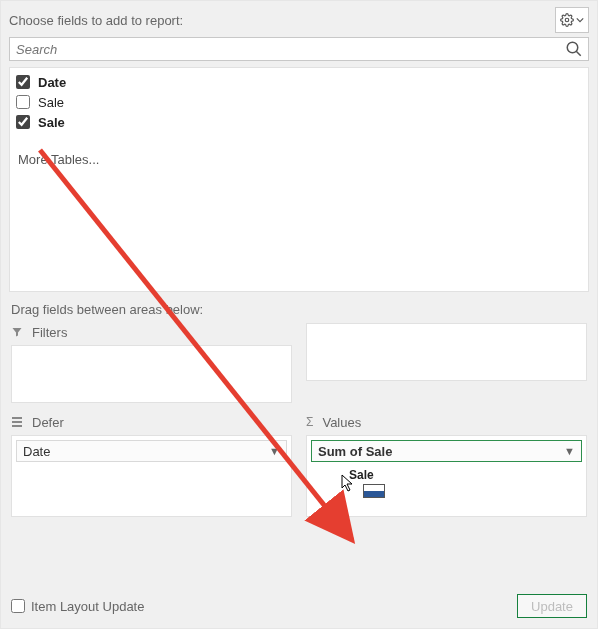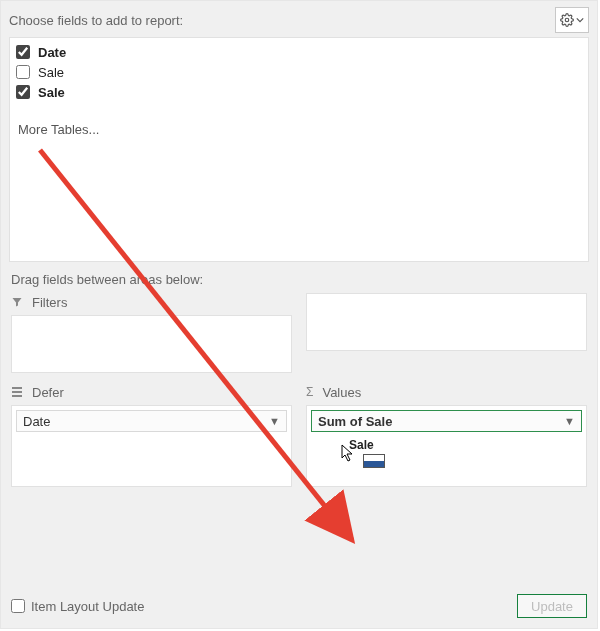--- a/index.html
+++ b/index.html
@@ -141,20 +141,27 @@
       <svg width="14" height="14" viewBox="0 0 24 24" fill="none" stroke="#555" stroke-width="2">
         <circle cx="12" cy="12" r="3"></circle>
         <path d="M19.4 15a1.7 1.7 0 0 0 .34 1.87l.06.06a2 2 0 1 1-2.83 2.83l-.06-.06a1.7 1.7 0 0 0-1.87-.34 1.7 1.7 0 0 0-1 1.56V21a2 2 0 0 1-4 0v-.09a1.7 1.7 0 0 0-1-1.56 1.7 1.7 0 0 0-1.87.34l-.06.06a2 2 0 1 1-2.83-2.83l.06-.06A1.7 1.7 0 0 0 4.6 15a1.7 1.7 0 0 0-1.56-1H3a2 2 0 0 1 0-4h.09A1.7 1.7 0 0 0 4.65 9a1.7 1.7 0 0 0-.34-1.87l-.06-.06A2 2 0 1 1 7.08 4.24l.06.06A1.7 1.7 0 0 0 9 4.64a1.7 1.7 0 0 0 1-1.56V3a2 2 0 0 1 4 0v.09a1.7 1.7 0 0 0 1 1.56 1.7 1.7 0 0 0 1.87-.34l.06-.06a2 2 0 1 1 2.83 2.83l-.06.06A1.7 1.7 0 0 0 19.36 9c.13.31.46.53 1.56 1H21a2 2 0 0 1 0 4h-.09a1.7 1.7 0 0 0-1.51 1z"></path>
       </svg>
       <svg width="8" height="8" viewBox="0 0 10 10">
           <path d="M1 3 L5 7 L9 3" fill="none" stroke="#555" stroke-width="1.5"></path>
         </svg>
     </div>
   </div>
 
+  <div class="search-wrap">
+    <input class="search" placeholder="Search" style="">
+    <svg class="mag" width="18" height="18" viewBox="0 0 24 24" fill="none" stroke="#555" stroke-width="2">
+      <circle cx="10" cy="10" r="7"></circle>
+        <line x1="21" y1="21" x2="15" y2="15"></line>
+    </svg>
+  </div>
 
   <div class="fields">
     <div class="frow">
       <input type="checkbox" checked="" style="">
       <span class="lbl bold">Date</span>
     </div>
     <div class="frow">
       <input type="checkbox" style="">
       <span class="lbl">Sale</span>
     </div>

